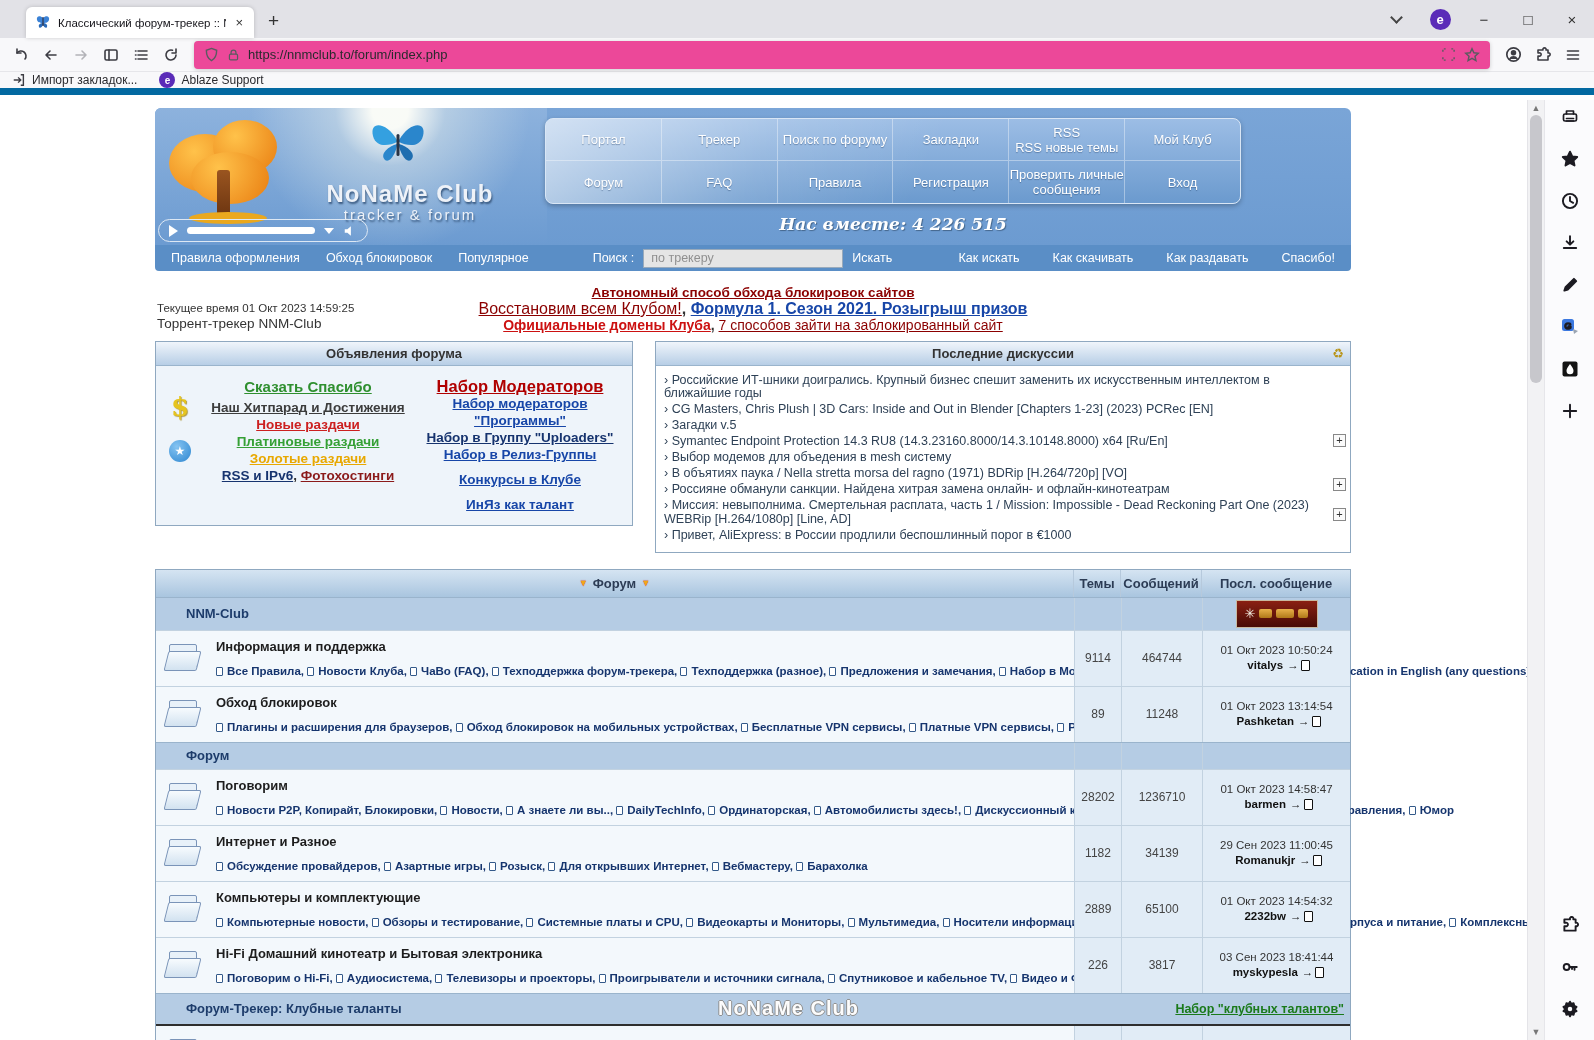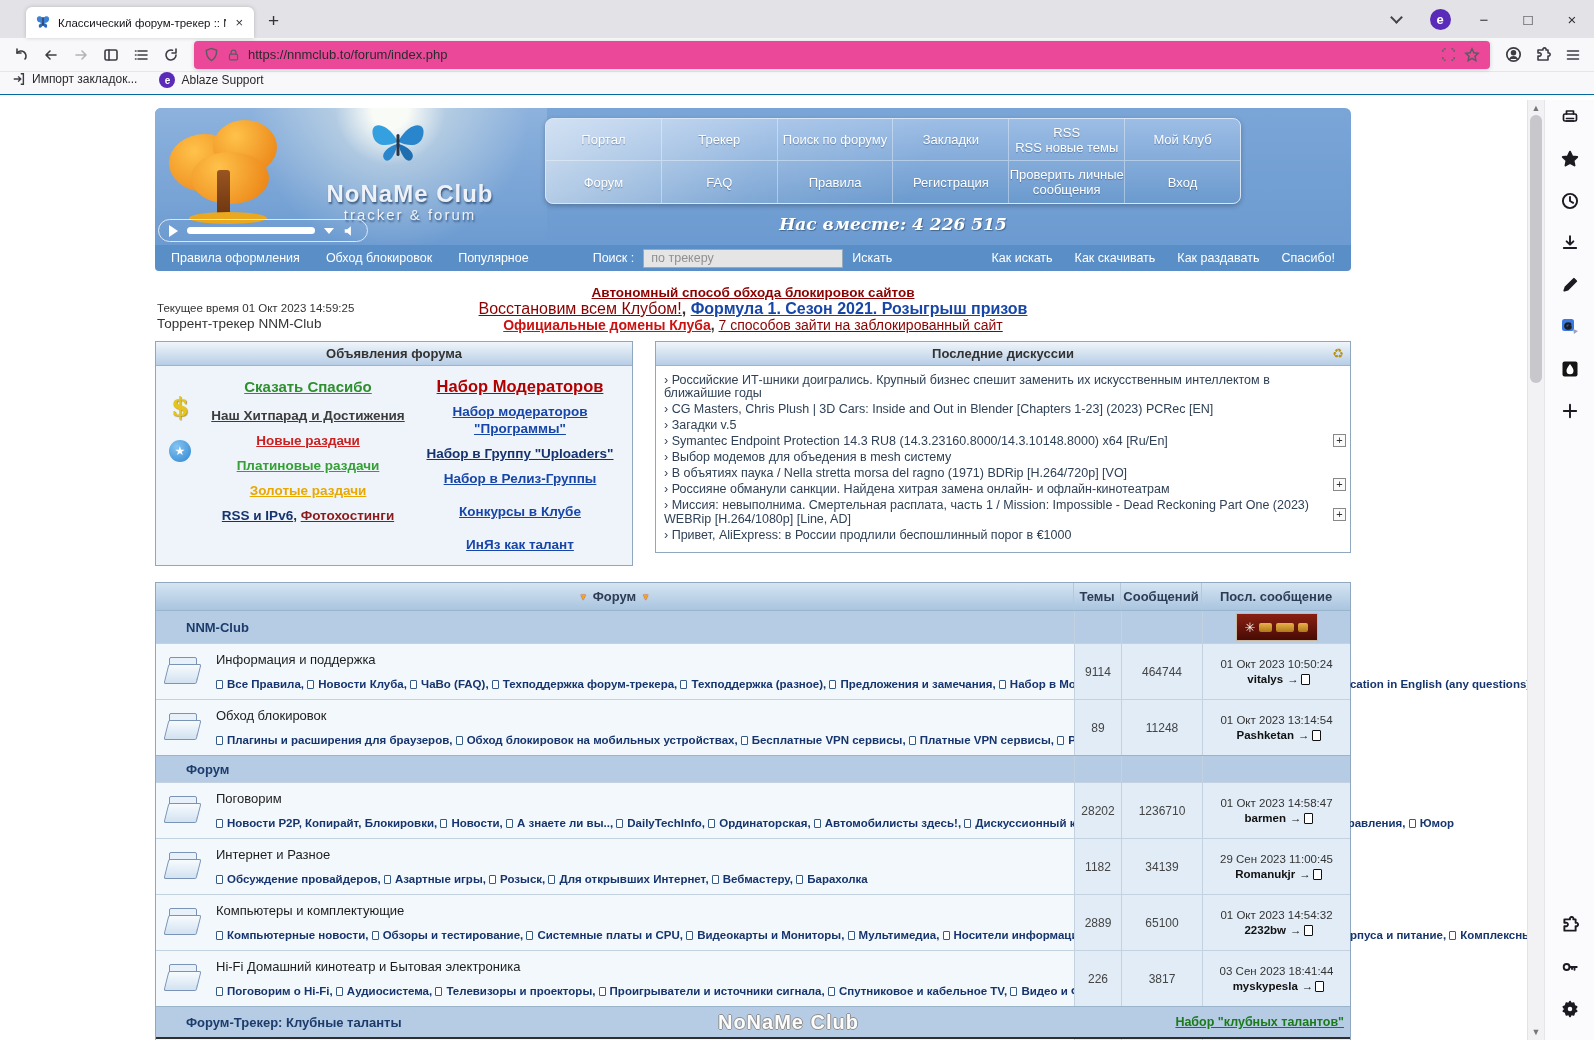--- a/index.html
+++ b/index.html
@@ -17,21 +17,21 @@
   .strip-btn{width:44px;height:38px;display:flex;align-items:center;justify-content:center;color:#333;font-size:15px}
   .chev{width:9px;height:9px;border-left:2px solid #444;border-bottom:2px solid #444;transform:rotate(-45deg);margin-top:-4px}
   .ablaze{width:21px;height:21px;border-radius:50%;background:#5a2bb8;color:#fff;font-weight:bold;font-size:13px;display:flex;align-items:center;justify-content:center}
   .toolbar{height:34px;background:#f8f8fa;display:flex;align-items:center;padding:0 6px;border-bottom:1px solid #e6e6ea}
   .tbtn{width:30px;height:28px;display:flex;align-items:center;justify-content:center;border-radius:4px;flex:0 0 auto}
   .tbtn svg{stroke:#3c3c43;fill:none;stroke-width:1.6;stroke-linecap:round;stroke-linejoin:round}
   .tbtn.dim svg{stroke:#b3b3b8}
   .urlbar{flex:1;height:28px;background:#ec4899;border-radius:4px;margin:0 8px;display:flex;align-items:center;gap:8px;padding:0 10px;box-shadow:0 1px 4px rgba(0,0,0,.18);font-size:13px;color:#2a2a2e}
   .urlbar svg{stroke:#5b5b60;fill:none;stroke-width:1.5}
   .url-text{flex:1;white-space:nowrap;overflow:hidden}
-  .bookmarks{height:23px;background:#f8f8fa;border-bottom:1px solid #0369a1;display:flex;align-items:flex-start;gap:22px;padding:0 12px;font-size:12px;color:#2a2a2e}
+  .bookmarks{height:23px;background:#f8f8fa;border-bottom:7px solid #0369a1;display:flex;align-items:center;gap:22px;padding:0 12px;font-size:12px;color:#2a2a2e}
   .bm{display:flex;align-items:center;gap:6px}
   .bm svg{stroke:#3c3c43;fill:none;stroke-width:1.6}
   .ablaze.small{width:16px;height:16px;font-size:10px}
 
   
   .scrollbar{position:absolute;top:100px;right:50px;width:17px;bottom:0;background:#f2f2f4;border-left:1px solid #e4e4e8}
   .sb-thumb{position:absolute;top:15px;left:2px;width:12px;height:268px;background:#c7c7cc;border-radius:6px}
   .sb-arrow{position:absolute;left:3px;width:10px;height:10px;color:#777;font-size:9px;line-height:10px;text-align:center}
   .rail{position:absolute;top:100px;right:0;width:50px;bottom:0;background:#fbfbfd;border-left:1px solid #e6e6ea}
   .rail-top{position:absolute;top:8px;left:0;right:0;display:flex;flex-direction:column;align-items:center;gap:24px}
@@ -63,42 +63,42 @@
   .menu-row a:last-of-type{border-right:none}
   .menu-row.r1 .menu-item{border-bottom:1px solid rgba(255,255,255,.38)}
   .counter{position:absolute;left:390px;top:106px;width:696px;text-align:center;color:#fff;font-style:italic;font-weight:bold;font-size:17px;font-family:"DejaVu Serif",serif;text-shadow:1px 1px 1px #44668c}
 
   .searchbar{height:26px;background:#5a8ec6;border-radius:0 0 4px 4px;display:flex;align-items:center;font-size:12.5px;color:#fff;padding:0 16px}
   .searchbar a{color:#fff;text-decoration:none}
   .sb-left{display:flex;gap:26px}
   .sb-search{display:flex;align-items:center;gap:9px;margin-left:64px}
   .sb-input{width:200px;height:19px;border:1px solid #9ab;background:#e5e5e5;font-size:12.5px;padding:0 7px;color:#555}
   .sb-input::placeholder{color:#909090}
-  .sb-right{margin-left:auto;display:flex;gap:22px}
+  .sb-right{margin-left:auto;display:flex;gap:33px}
 
   .status-row{position:relative;margin-top:13px;height:53px}
   .status-left{position:absolute;left:2px;top:17px;font-size:11.5px;color:#333;line-height:15px}
   .status-tracker{font-size:13.5px}
   .notices{position:absolute;left:0;right:0;top:0;text-align:center;line-height:16px}
   .notices .l1 a{color:#8b0000;font-weight:bold;font-size:13.5px}
   .notices .l2 a.dr, .notices .l3 a.dr{color:#8b0000;font-weight:normal}
   .notices .l2 a.bl{color:#1746a8;font-weight:bold}
   .notices .l3{font-size:14px}
   .notices .l3 a.br{color:#cc1111;font-weight:bold}
   .nsep{color:#333;font-weight:bold}
 
   .boxes{display:flex;gap:22px;margin-top:4px;align-items:flex-start}
   .box{border:1px solid #8fa8c0}
   .box-head{height:24px;background:linear-gradient(#f0f5fb,#b7cee6);border-bottom:1px solid #9ab4cc;display:flex;align-items:center;justify-content:center;font-weight:bold;color:#333;font-size:13px;position:relative}
   .box.ann{width:478px;background:#eef4fa}
   .ann-body{display:flex;padding:12px 6px 12px 2px}
   .ann-icons{width:44px;display:flex;flex-direction:column;align-items:center;gap:18px;padding-top:14px}
   .dollar{color:#e6c41e;font-size:26px;font-weight:bold;font-family:"DejaVu Serif",serif;text-shadow:1px 1px 1px #b09a40}
   .star-badge{width:22px;height:22px;border-radius:50%;background:radial-gradient(circle at 35% 30%,#85c4f2,#2e86d0);display:flex;align-items:center;justify-content:center;color:#fff;font-size:12px}
-  .ann-col{flex:1;text-align:center;display:flex;flex-direction:column;gap:8px;font-size:13.5px;font-weight:bold;line-height:17px}
+  .ann-col{flex:1;text-align:center;display:flex;flex-direction:column;gap:0;font-size:13.5px;font-weight:bold;line-height:17px}
   .ann-col a{display:block}
   .ann-col .inline{display:block}
   .ann-col .inline a{display:inline}
   a.grn{color:#2f8f2f;font-size:15px;margin-bottom:4px}
   a.dk{color:#3c3c3c}
   a.red{color:#cc2020}
   a.grn2{color:#35a035}
   a.gold{color:#e8a800}
   a.navy{color:#16336e}
   a.drr{color:#8b1a1a}
@@ -119,21 +119,21 @@
   .fhead>div{display:flex;align-items:center;justify-content:center;font-weight:bold;font-size:13px;color:#2c3c55;border-right:1px solid #b6c9dc}
   .fhead>div:last-child{border-right:none}
   .darr{color:#f0a818;font-size:9px;margin:0 5px;text-shadow:0 0 1px #c03}
   .sec-row{background:#b5cce4;border-top:1px solid #9ab4cc;min-height:32px;align-items:center}
   .sec-name{font-weight:bold;font-size:13px;color:#1d3c6b;padding-left:30px;display:flex;align-items:center}
   .sec-cell{border-left:1px solid #c2d2e0;height:100%;display:flex;align-items:center;justify-content:center}
   .frow{border-top:1px solid #c2d2e0}
   .fmain{background:#f3f8fc;padding:5px 8px 7px 10px;display:flex;gap:14px}
   .fstat{background:#e1ecf6;border-left:1px solid #c2d2e0;display:flex;align-items:center;justify-content:center;font-size:12px;color:#444}
   .flast{background:#e1ecf6;border-left:1px solid #c2d2e0;display:flex;flex-direction:column;align-items:center;justify-content:center;font-size:11.5px;color:#333;line-height:15px;text-align:center}
-  .ftitle{font-weight:normal;font-size:13px;color:#1d1d1d;margin:3px 0 9px;display:inline-block;text-decoration:none}
+  .ftitle{font-weight:bold;font-size:13px;color:#1d1d1d;margin:3px 0 9px;display:inline-block;text-decoration:none}
   .sublist{font-size:11.5px;font-weight:bold;color:#16356e;line-height:16px}
   .sublist a{color:#16356e;text-decoration:none}
   .sub{white-space:nowrap}
   .sub::after{content:", "}
   .sub:last-of-type::after{content:""}
   .doc{display:inline-block;width:7px;height:9px;margin-right:4px;background:#fff;border:1px solid #345a8a;border-radius:1px;vertical-align:-1px}
   .folder{width:36px;height:28px;position:relative;flex:0 0 36px;margin-top:8px}
   .folder::before{content:"";position:absolute;left:3px;top:0;width:26px;height:22px;background:#e8f1f9;border:1px solid #7a94b8;border-radius:2px}
   .folder::after{content:"";position:absolute;left:0;top:7px;width:31px;height:18px;background:linear-gradient(#f7fbfe,#d2e2f0);border:1px solid #7a94b8;border-radius:2px;transform:skewX(-14deg)}
   .golink{font-weight:bold;color:#111;text-decoration:none;margin-left:4px}

